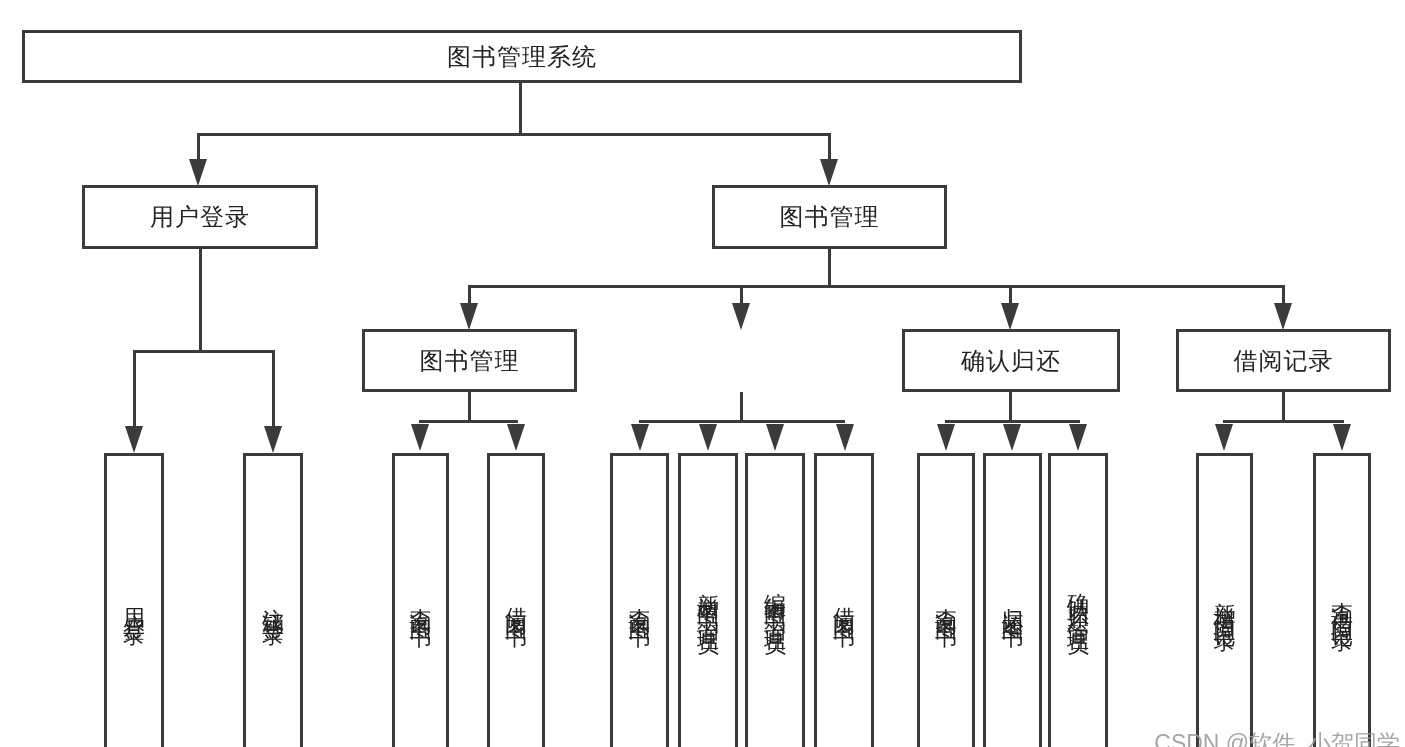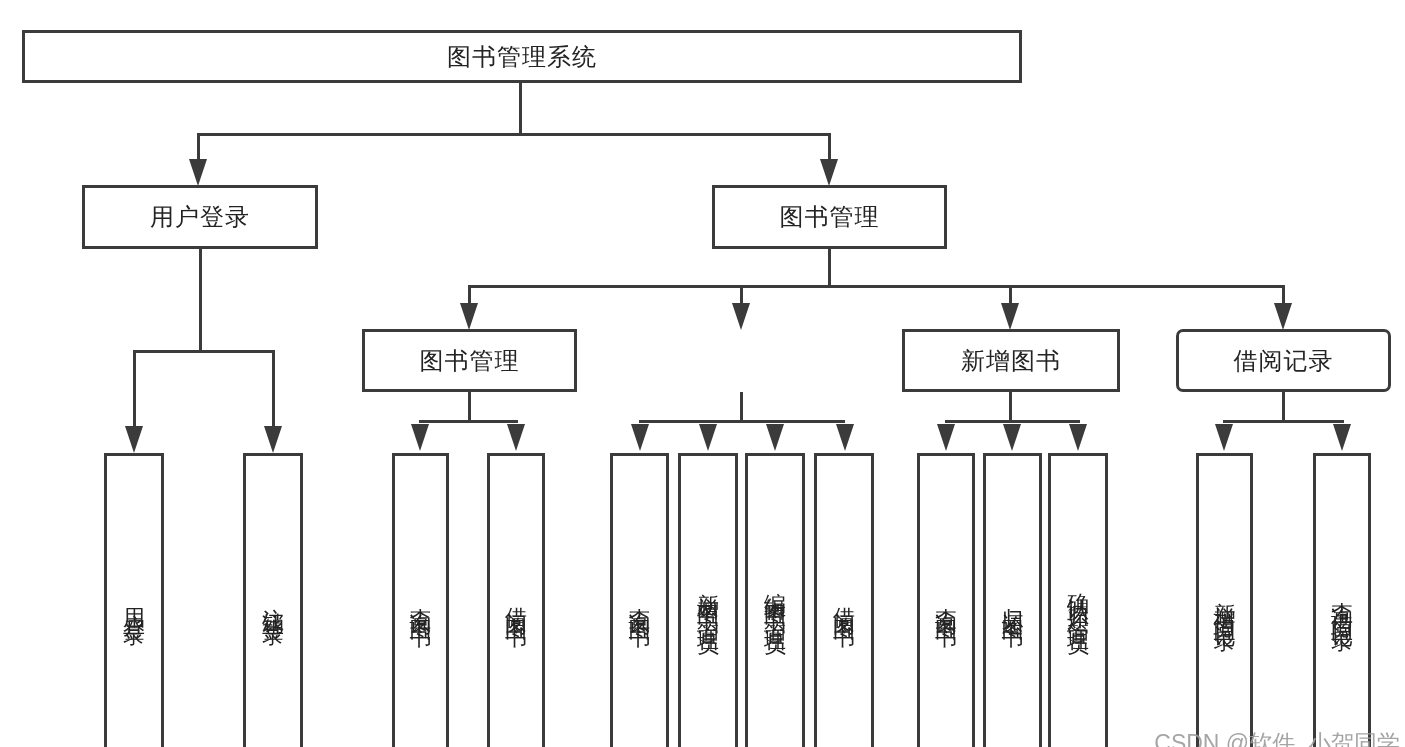--- a/index.html
+++ b/index.html
@@ -67,23 +67,23 @@
     <span class="hlabel">用户登录</span>
   </div>
   <div class="box" style="left:712px;top:169px;width:235px;height:64px;">
     <span class="hlabel">图书管理</span>
   </div>
 
   <div class="box" style="left:362px;top:313px;width:215px;height:63px;">
     <span class="hlabel">图书管理</span>
   </div>
   <div class="box" style="left:902px;top:313px;width:218px;height:63px;">
-    <span class="hlabel">新增图书</span>
+    <span class="hlabel">确认归还</span>
   </div>
-  <div class="box" style="left:1176px;top:313px;width:215px;height:63px;border-radius:7px;">
+  <div class="box" style="left:1176px;top:313px;width:215px;height:63px;">
     <span class="hlabel">借阅记录</span>
   </div>
 
   <div class="box vbox" style="left:104px;width:60px;">
     <span class="vlabel">用户登录</span>
   </div>
   <div class="box vbox" style="left:243px;width:60px;">
     <span class="vlabel">注销登录</span>
   </div>
 

